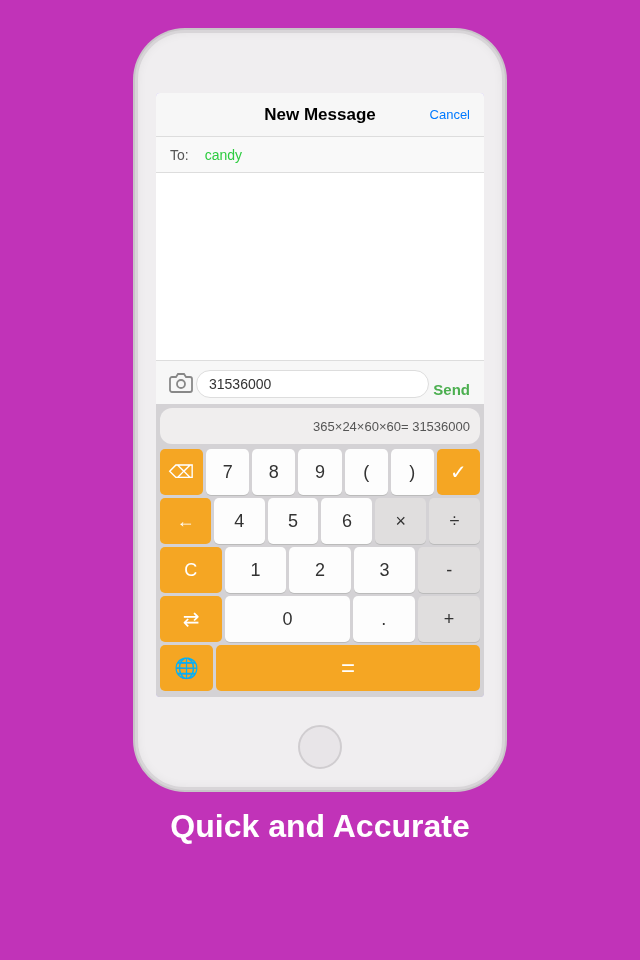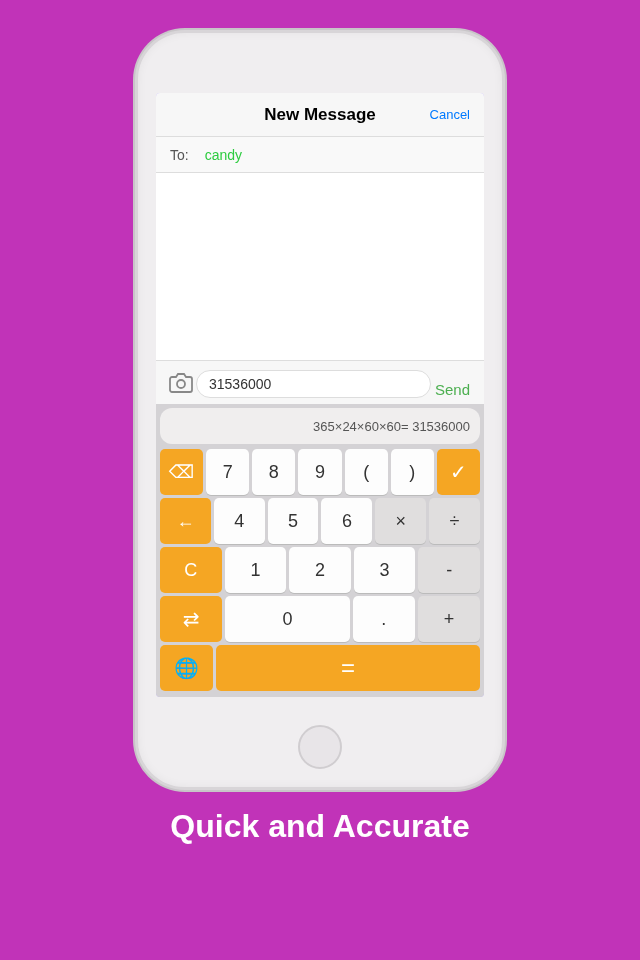--- a/index.html
+++ b/index.html
@@ -122,21 +122,21 @@
       border: 1px solid #ddd;
       border-radius: 16px;
       padding: 5px 12px;
       font-size: 14px;
       color: #333;
       outline: none;
     }
     .send-btn {
       font-size: 15px;
       color: #4caf50;
-      font-weight: 400;
+      font-weight: 700;
       cursor: pointer;
       padding: 0 4px;
     }
 
     
     .calculator {
       background: #d4d2d5;
       padding: 4px 4px 6px 4px;
       display: flex;
       flex-direction: column;

